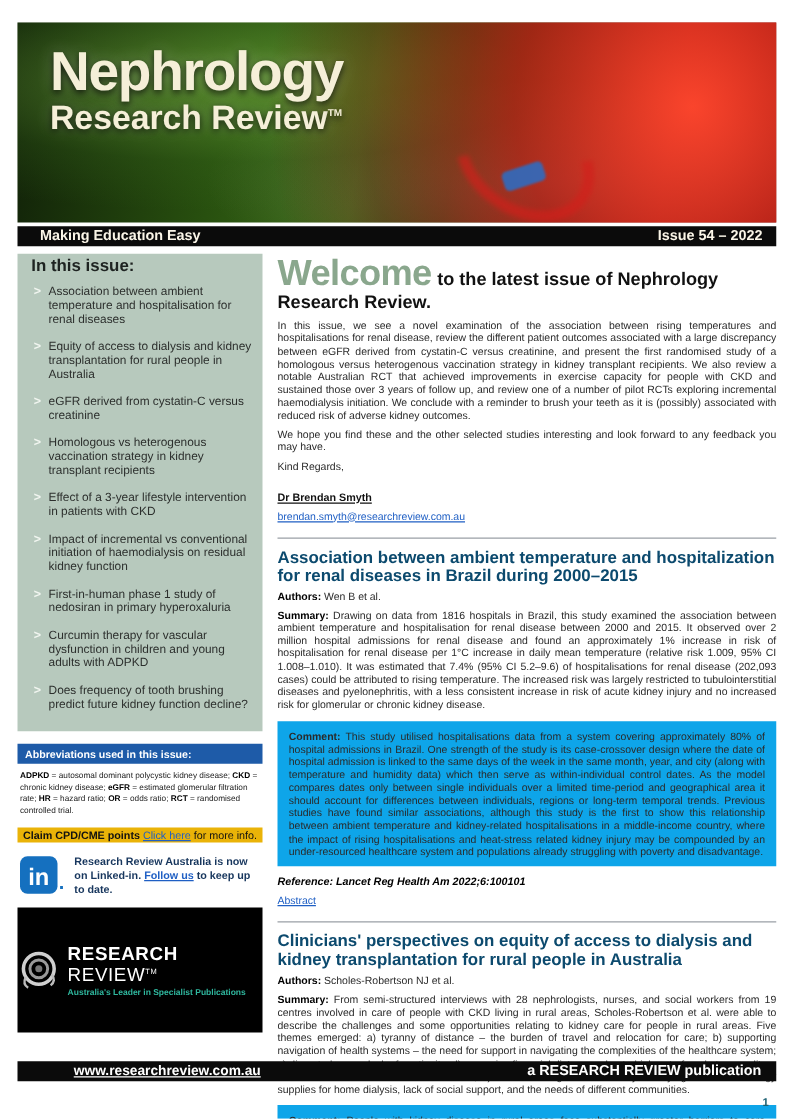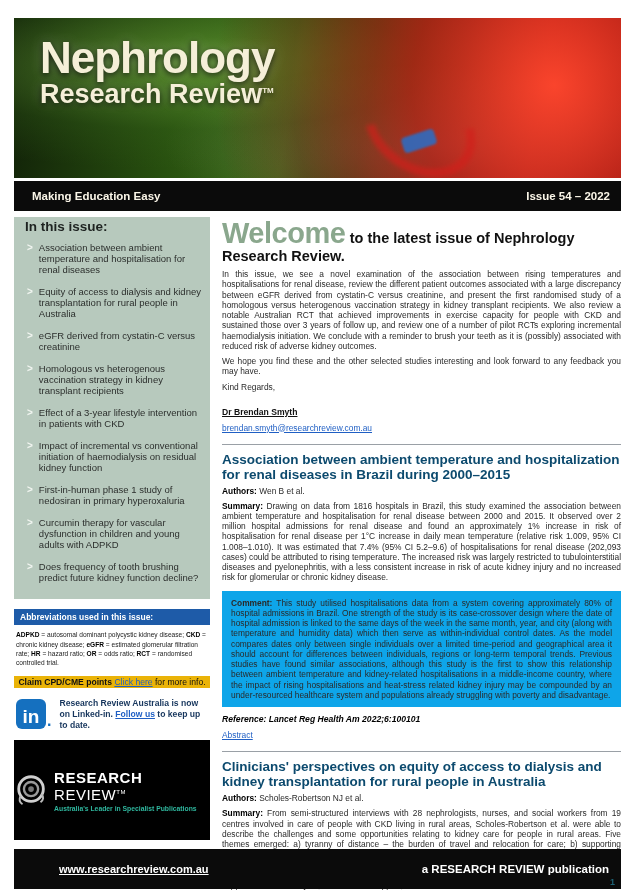--- a/index.html
+++ b/index.html
@@ -16,21 +16,21 @@
       linear-gradient(100deg, #101f08 0%, #28500f 28%, #3a6c17 46%, #2c4a0e 58%, #5c2a18 72%, #a02017 85%, #6e100d 100%);
   }
   .hero-tube { position:absolute; left:57%; top:40%; width:120px; height:90px; border:9px solid rgba(210,30,25,0.65); border-radius:50%; border-top-color:transparent; border-left-color:transparent; transform:rotate(35deg); filter:blur(2px); }
   .hero-clamp { position:absolute; left:64%; top:72%; width:34px; height:16px; background:rgba(40,110,200,0.85); border-radius:4px; transform:rotate(-18deg); filter:blur(1px); }
   .hero-titles { position:absolute; left:26px; top:18px; color:#f5efd8; text-shadow:0 2px 6px rgba(0,0,0,0.75), 0 0 14px rgba(255,255,255,0.25); }
   .brand1 { font-size:44px; font-weight:bold; letter-spacing:-1px; line-height:1.0; }
   .brand2 { font-size:27px; font-weight:bold; letter-spacing:0; line-height:1.1; }
   .brand2 sup { font-size:8px; vertical-align:super; }
 
   
-  .topbar { display:flex; justify-content:space-between; align-items:center; margin:3px 14px 0; height:30px; background:#0b0b0b; color:#fbf6e8; font-weight:bold; font-size:11.5px; padding:0 11px 0 18px; }
+  .topbar { display:flex; justify-content:space-between; align-items:center; margin:3px 14px 0; height:16px; background:#0b0b0b; color:#fbf6e8; font-weight:bold; font-size:11.5px; padding:0 11px 0 18px; }
 
   
   .cols { display:flex; margin:6px 14px 0; gap:12px; align-items:flex-start; }
   .sidebar { width:196px; flex:0 0 196px; }
   .main { flex:1; min-width:0; }
 
   
   .issue-box { background:#b7c9bd; padding:2px 9px 14px 11px; }
   .issue-title { font-size:13.5px; font-weight:bold; color:#1e2321; margin-bottom:8px; }
   .issue-item { display:flex; margin-bottom:11px; }
@@ -68,21 +68,21 @@
   hr.divider { border:none; border-top:1px solid #9aa0a6; margin:9px 0 7px; }
 
   .article-title { color:#0c4a6e; font-size:13.5px; font-weight:bold; line-height:1.12; margin:2px 0 4px; }
   .byline { font-size:8.4px; color:#2a2a2a; margin-top:2px; }
   .byline b, .para b { color:#000; }
   .comment-box { background:#0ea5e9; padding:7px 9px; margin:8px 0 7px; font-size:8.4px; color:#2a2a2a; line-height:1.22; text-align:justify; }
   .reference { font-size:8.6px; font-weight:bold; font-style:italic; color:#000; margin-top:2px; }
   .abstract { display:inline-block; font-size:8.4px; margin-top:3px; }
 
   
-  .footerbar { position:absolute; left:14px; right:14px; top:849px; height:40px; background:#0b0b0b; color:#fff; display:flex; justify-content:space-between; align-items:center; padding:0 12px 0 45px; }
+  .footerbar { position:absolute; left:14px; right:14px; top:849px; height:16px; background:#0b0b0b; color:#fff; display:flex; justify-content:space-between; align-items:center; padding:0 12px 0 45px; }
   .footer-url { font-size:11px; font-weight:bold; color:#fff; text-decoration:underline; cursor:pointer; }
   .footer-pub { font-size:11.5px; font-weight:bold; color:#fff; }
   .pagenum { position:absolute; right:20px; top:877px; font-size:9px; font-weight:bold; color:#1d6173; }
 </style>
 </head>
 <body>
 
 <div class="page">
 
   <div class="hero">

